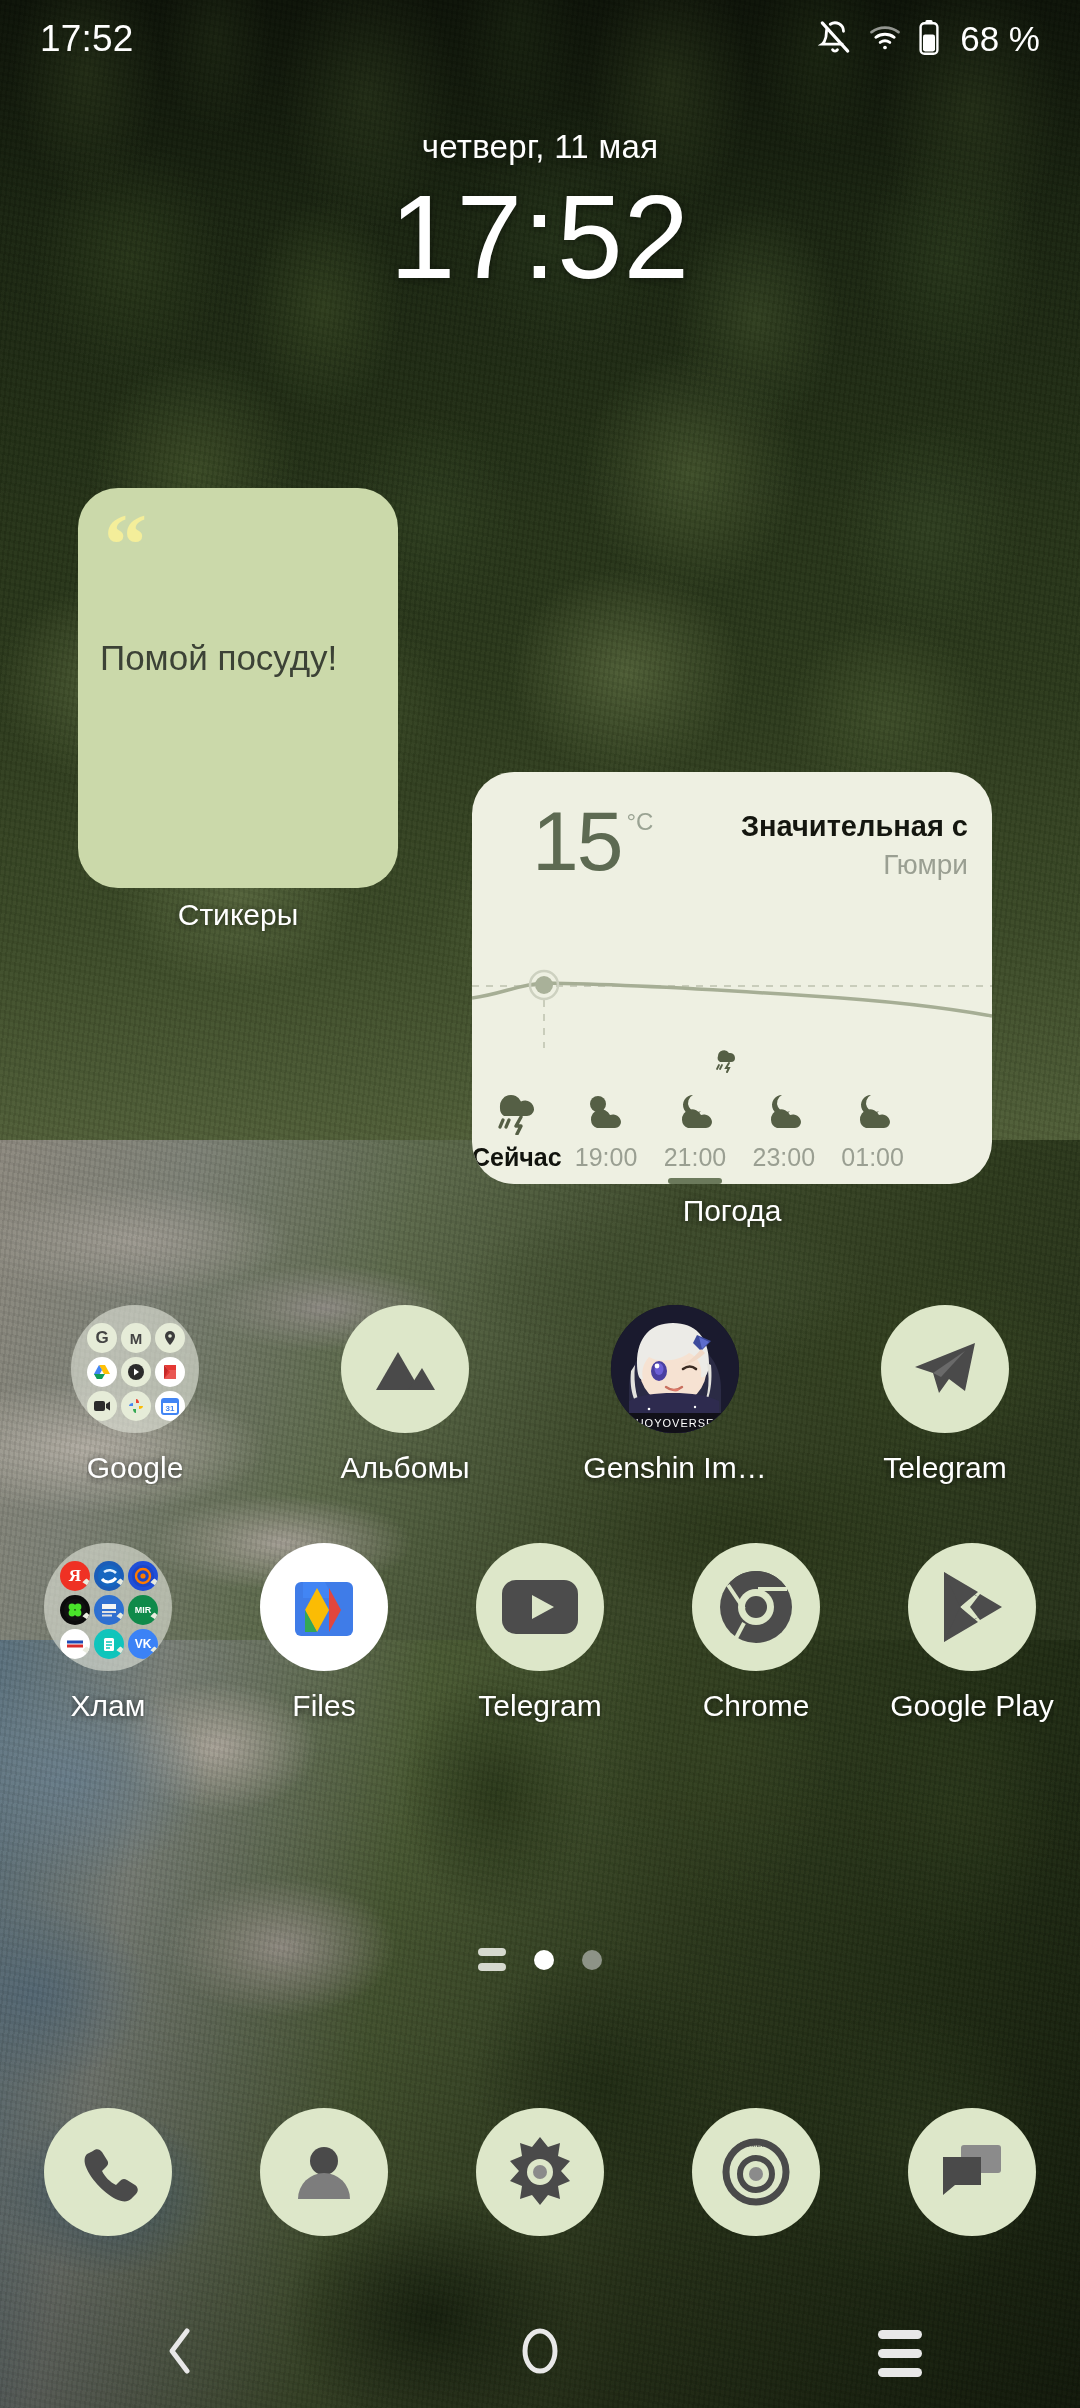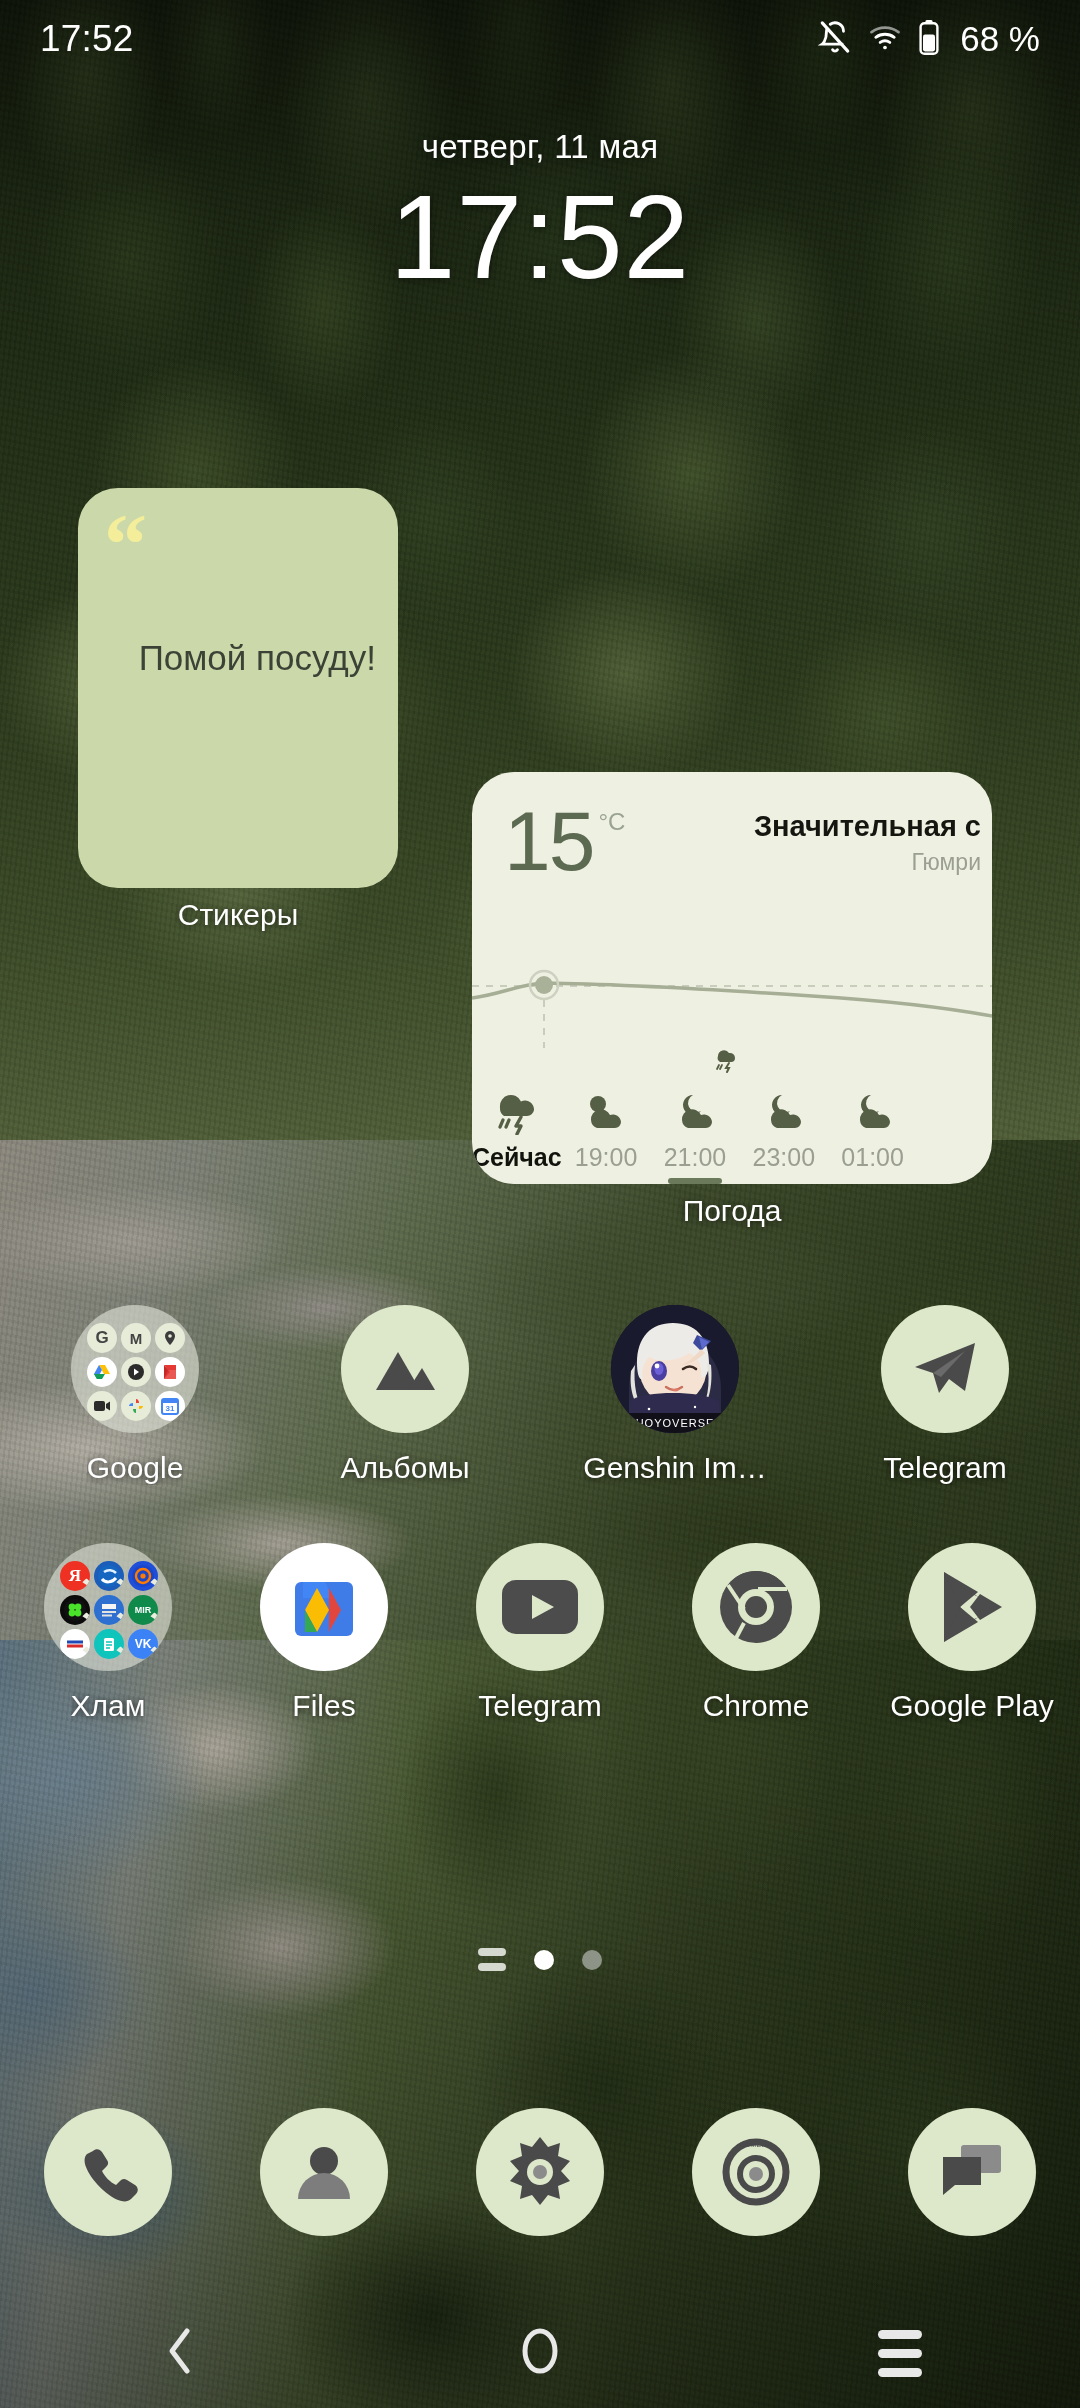--- a/index.html
+++ b/index.html
@@ -114,36 +114,36 @@
   #sticker-card {
     width:320px; height:400px; border-radius:40px; background:#cbd9aa;
     padding:34px 26px 0 26px; position:relative;
   }
   #sticker-card .qmark {
     font-family:"Liberation Serif", serif; color:#f4ee9a;
     font-size:86px; line-height:.55; font-weight:700; letter-spacing:-2px;
   }
   #sticker-card .sticker-text {
     position:absolute; left:22px; right:22px; top:148px;
-    text-align:right; color:#3c4236; font-size:35px; line-height:1.28;
+    text-align:left; color:#3c4236; font-size:35px; line-height:1.28;
     word-break:break-all;
   }
 
   #weather-widget-wrap { position:absolute; left:472px; top:772px; width:520px; z-index:20; }
   #weather-card {
     width:520px; height:412px; border-radius:42px; background:#eef0e2;
     overflow:hidden; position:relative;
   }
-  .wx-top { display:flex; justify-content:space-between; padding:30px 11px 0 32px; }
+  .wx-top { display:flex; justify-content:space-between; padding:30px 24px 0 32px;margin-left:28px; }
   .wx-temp { display:flex; align-items:flex-start; color:#5d6a52; }
   .wx-temp .deg-num { font-size:84px; font-weight:400; line-height:.94; letter-spacing:-2px; }
   .wx-temp .deg-unit { font-size:24px; color:#9aa393; margin-top:6px; margin-left:5px; }
   .wx-meta { text-align:right; padding-top:8px; white-space:nowrap; overflow:hidden; }
   .wx-cond { font-size:29px; font-weight:700; color:#14160f;text-align:center; }
-  .wx-city { font-size:23px; color:#9a9f92; margin-top:6px; }
+  .wx-city { font-size:28px; color:#9a9f92; margin-top:6px; }
   .wx-graph { position:absolute; left:0; top:188px; width:520px; height:90px; }
   .wx-hours { position:absolute; left:0; bottom:0; width:445px; height:140px; display:flex; }
   .wx-hour { flex:1; display:flex; flex-direction:column; align-items:center; justify-content:flex-end;
              position:relative; padding-bottom:12px; }
   .wx-hour .hicon { height:46px; display:flex; align-items:flex-end; }
   .wx-hour .hlabel { font-size:25px; color:#9a9f92; margin-top:8px; }
   .wx-hour.is-now .hlabel { color:#11130d; font-weight:700; }
   .wx-hour .marker {
     position:absolute; bottom:0; width:54px; height:6px; border-radius:3px; background:#6c7a5c;
   }

